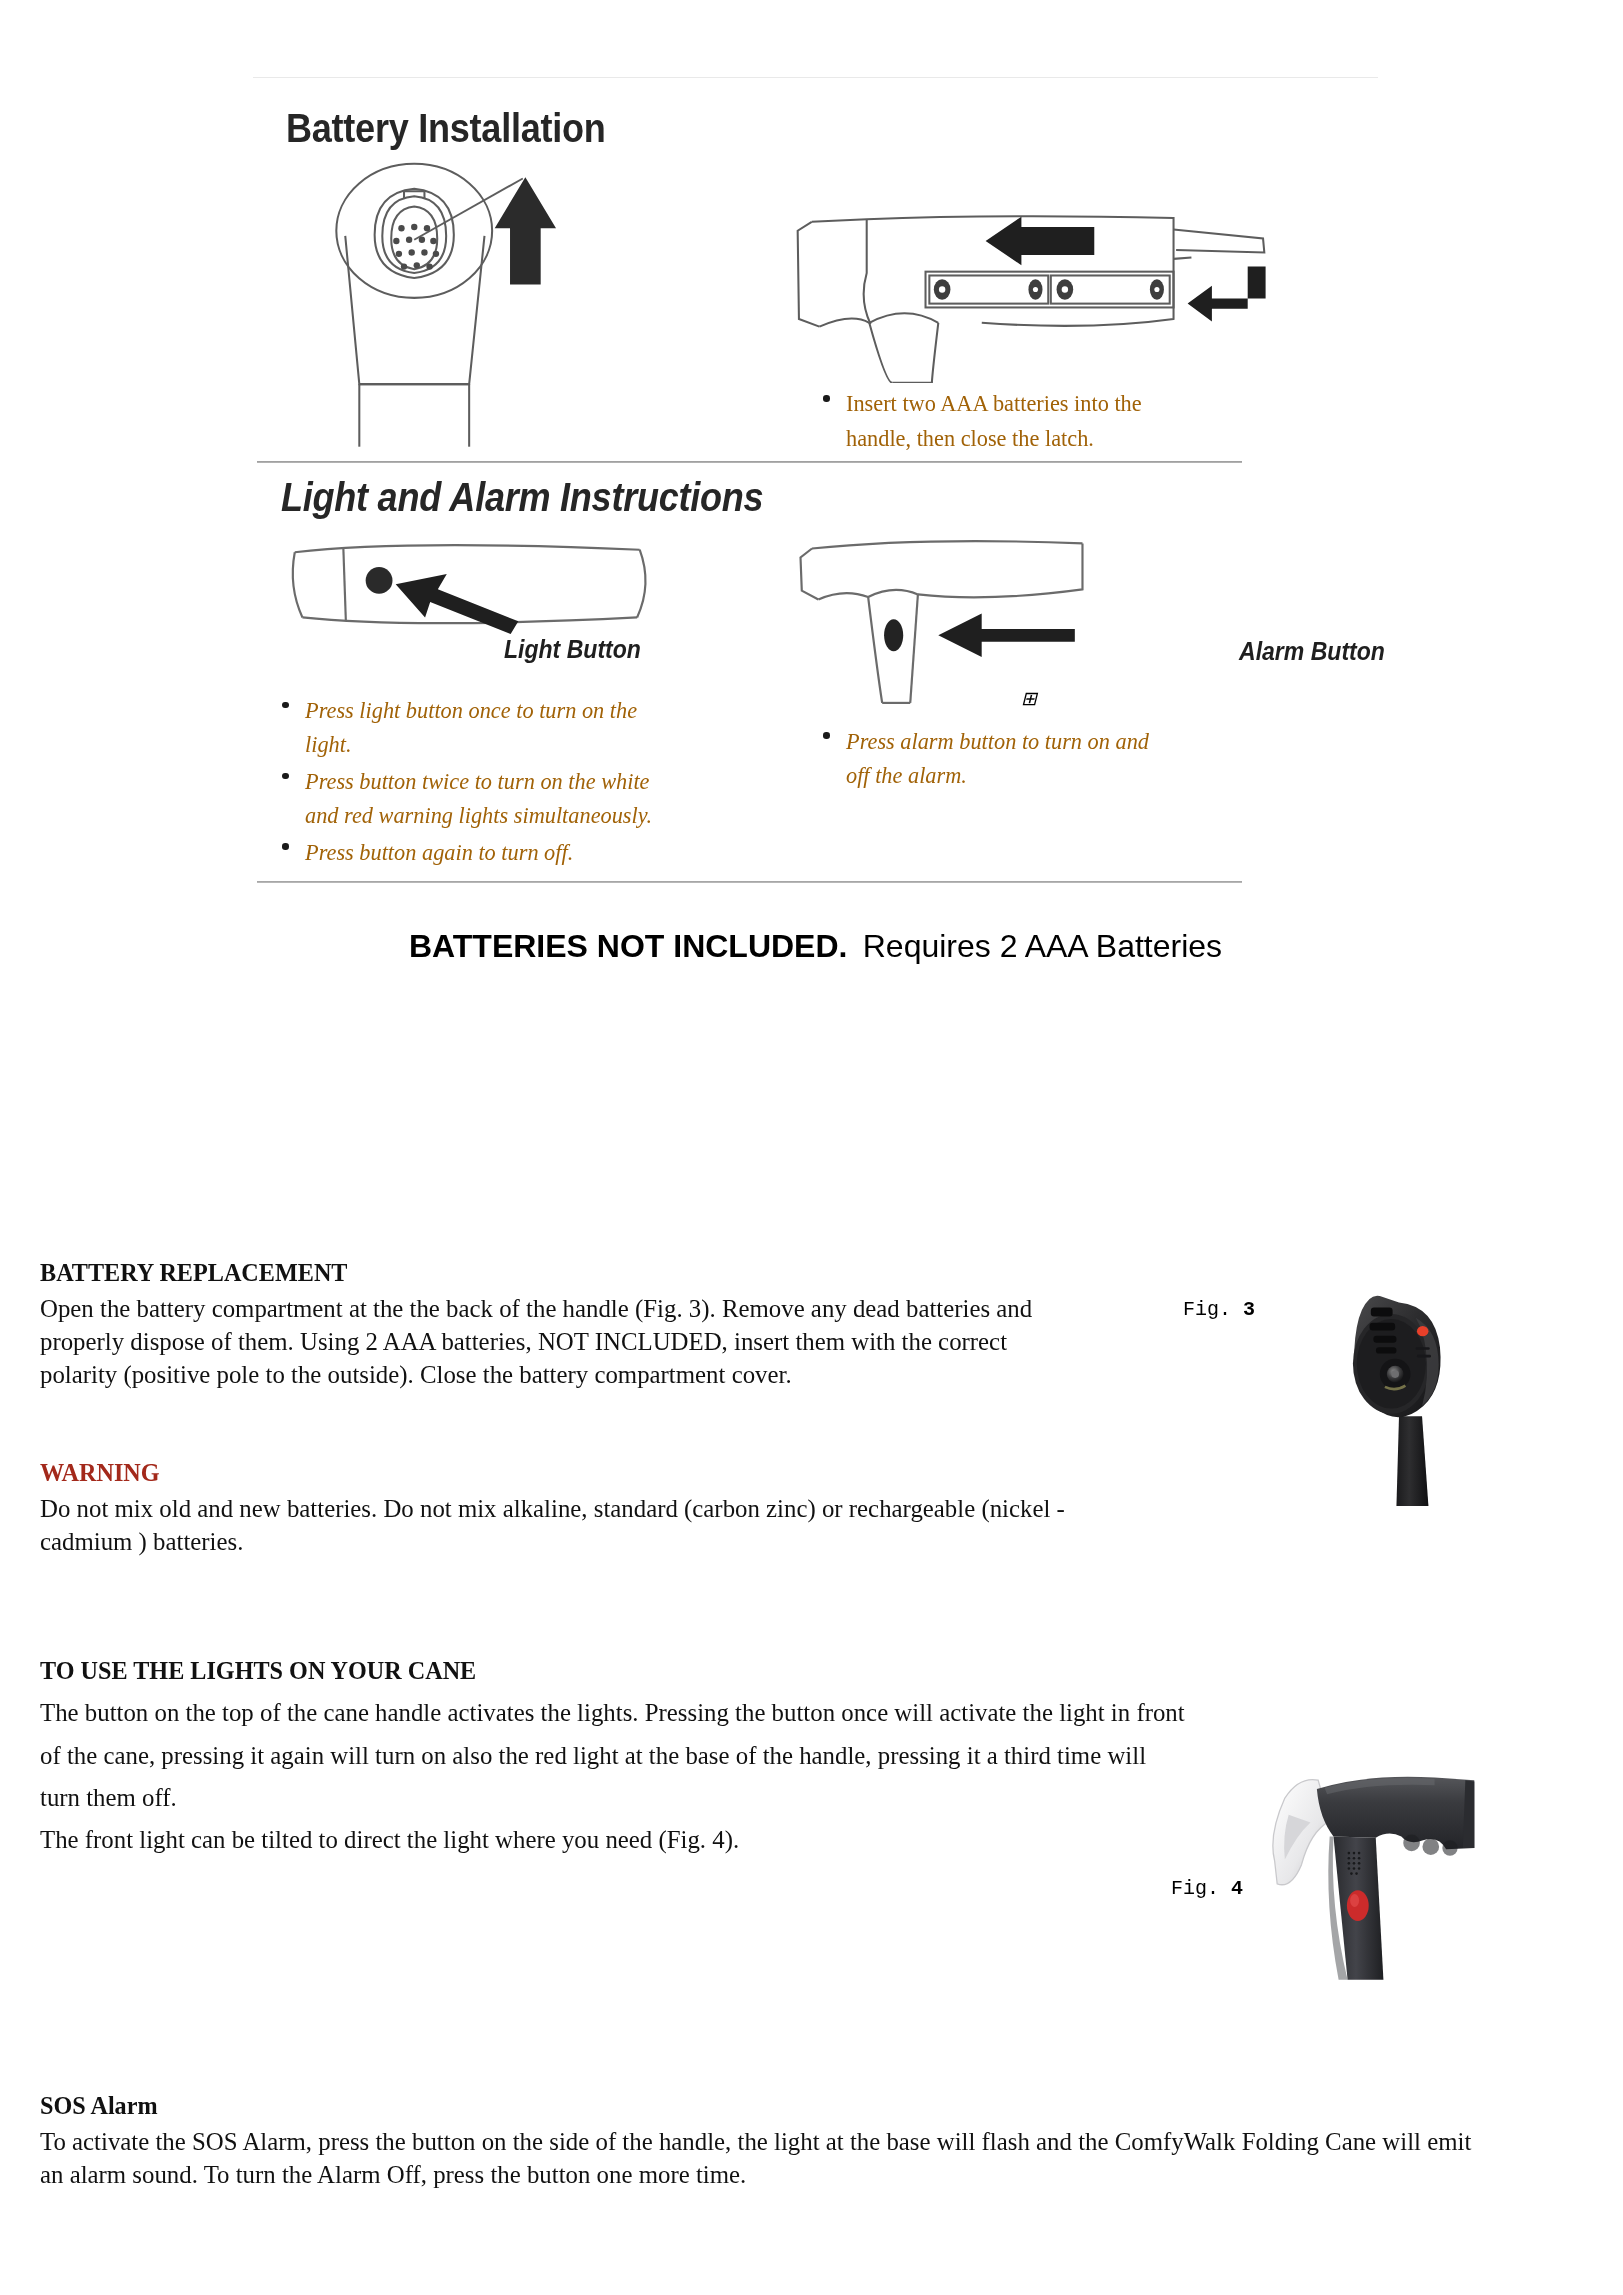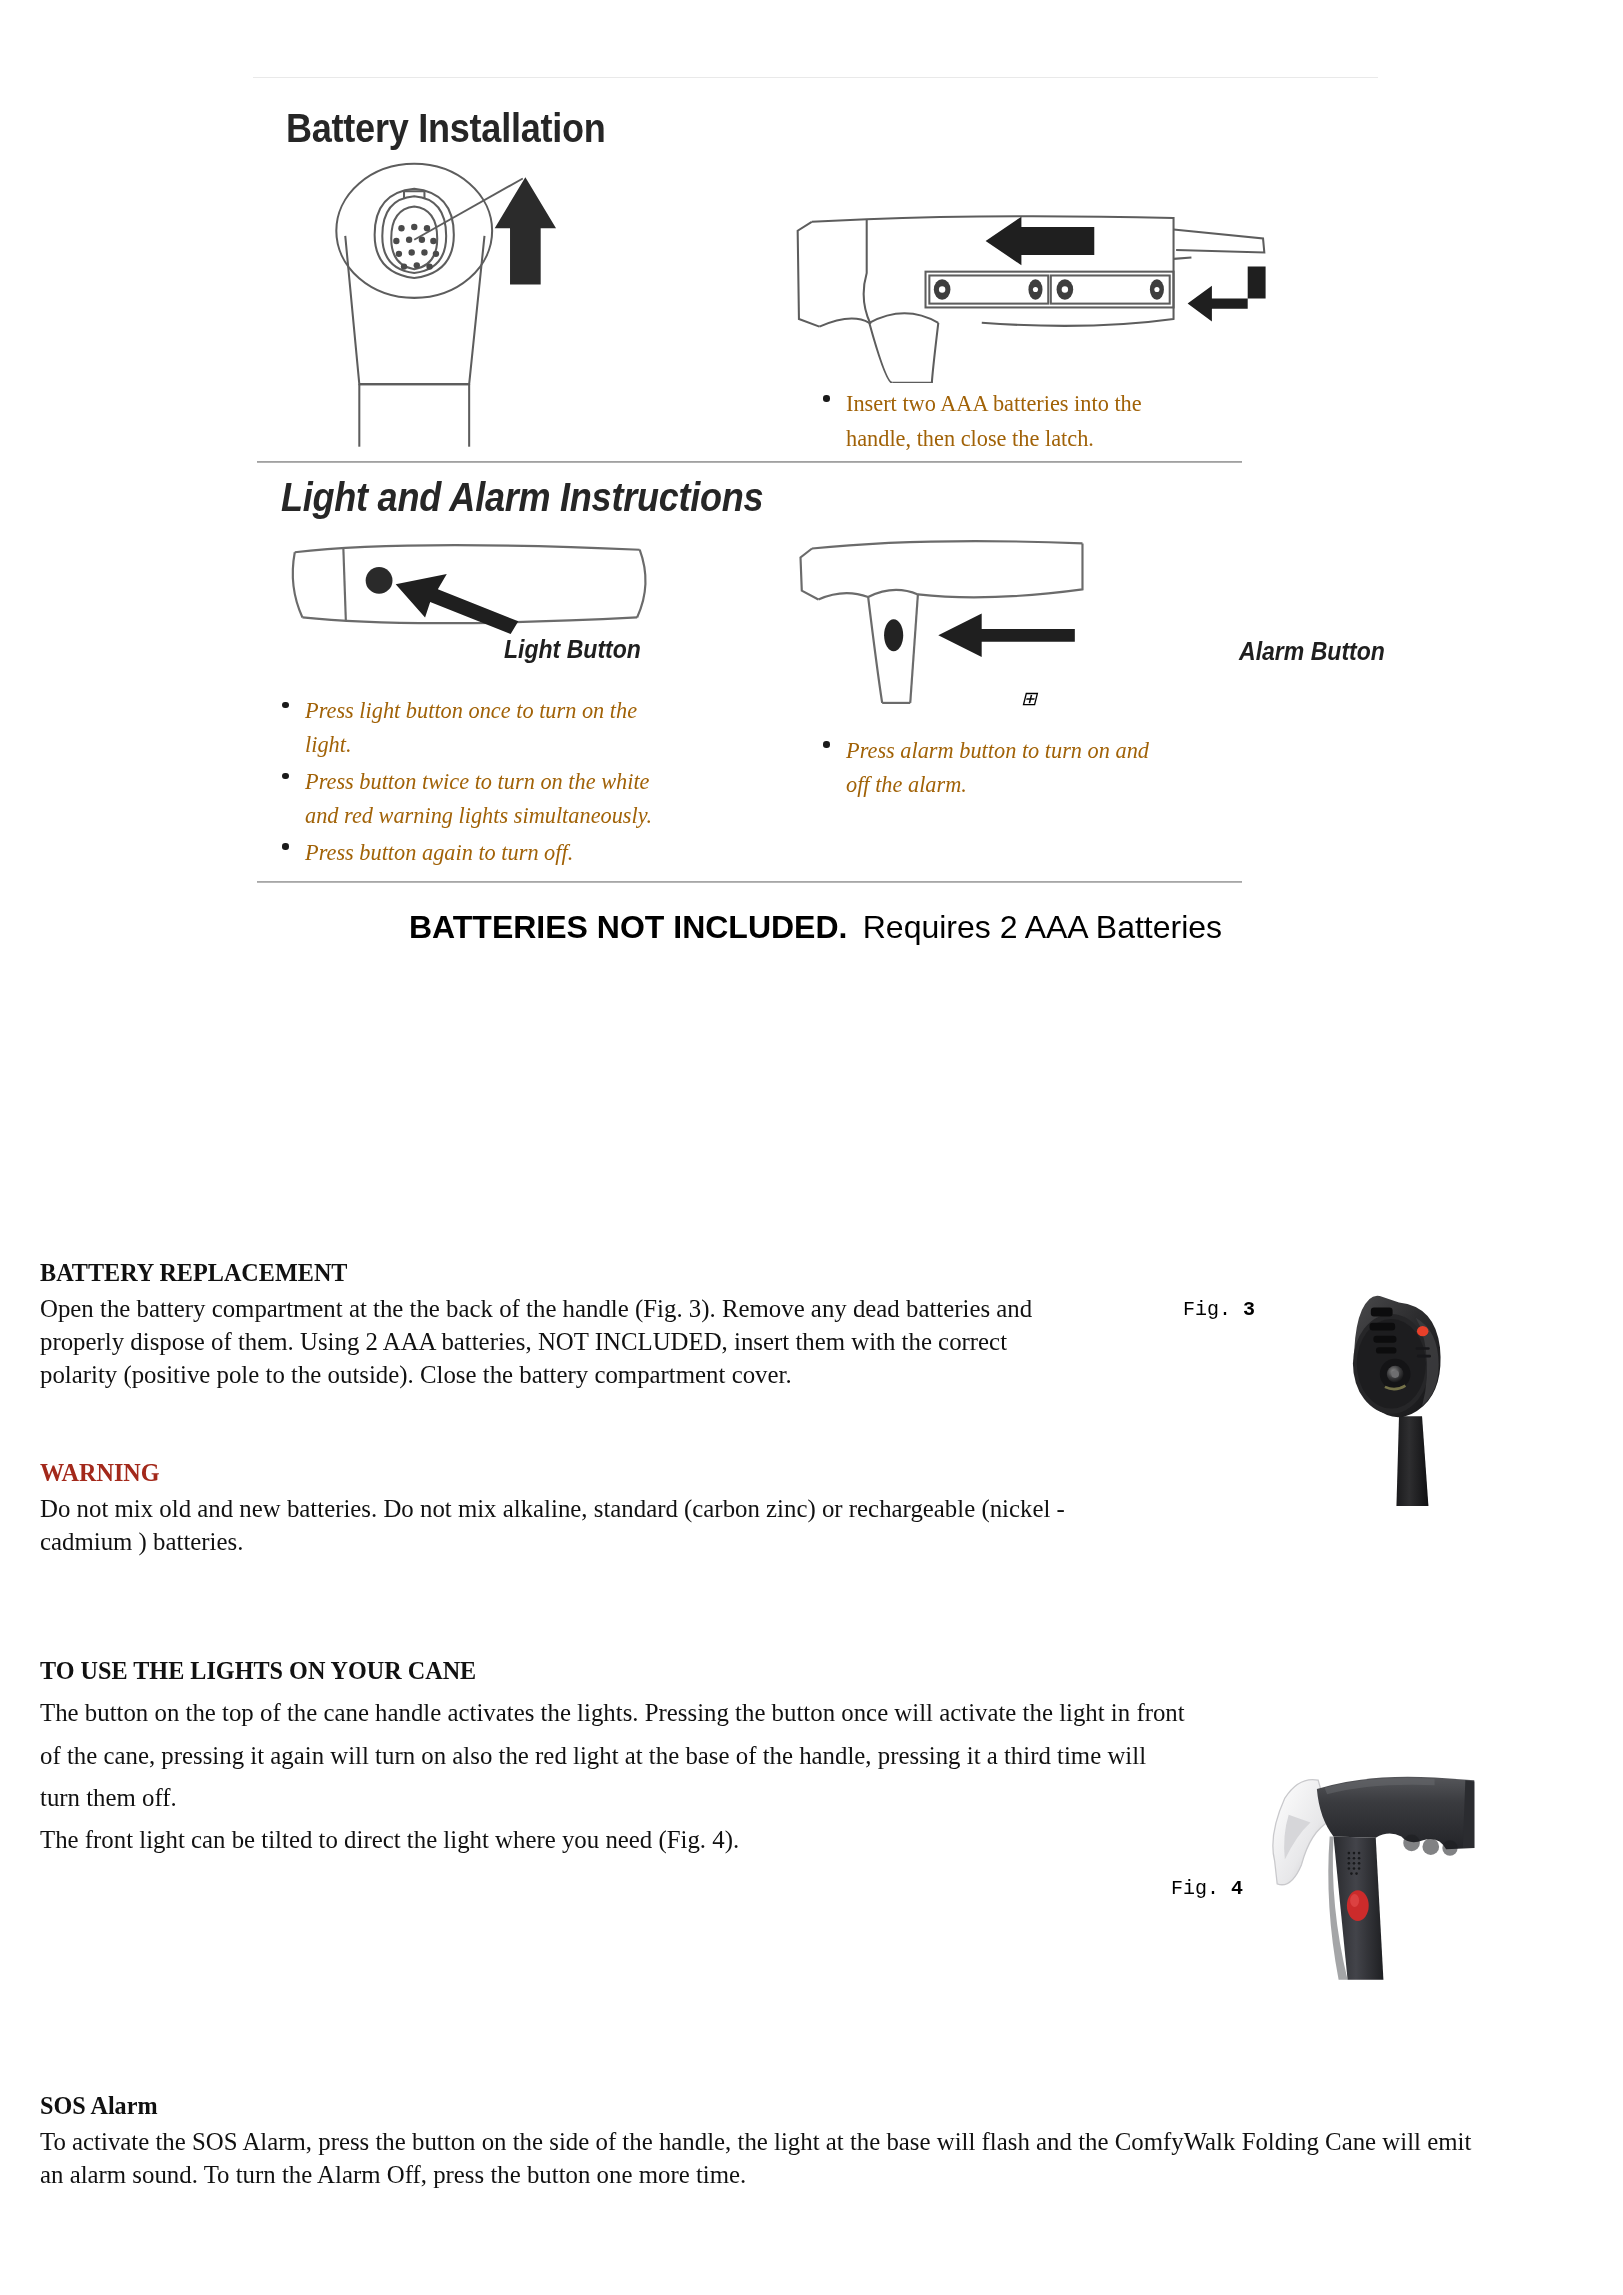--- a/index.html
+++ b/index.html
@@ -94,21 +94,21 @@
     font-weight: bold;
     font-size: 25.6px;
     color: #1f1f1f;
     transform: scaleX(0.9);
     transform-origin: left center;
     white-space: nowrap;
   }
 
   .notincl {
     text-align: center;
-    margin-top: 26px;
+    margin-top: 45px;
     white-space: nowrap;
   }
   .notincl .b {
     font-family: "Liberation Sans Narrow", "Liberation Sans", sans-serif;
     font-weight: bold;
     font-size: 32px;
     letter-spacing: 0px;
   }
   .notincl .n {
     font-family: "Liberation Sans Narrow", "Liberation Sans", sans-serif;
@@ -326,21 +326,21 @@
             </g>
             <ellipse cx="152" cy="176" rx="15" ry="25" fill="#232323"></ellipse>
             <g fill="#1f1f1f">
               <path d="M436 166 L436 186 L290 186 L290 210 L222 176 L290 142 L290 166 Z"></path>
             </g>
           </svg>
         </div>
 
         <div class="callout" style="position:absolute; left:481px; top:109px;">Alarm Button</div>
 
-        <ul class="blist" style="margin-top:25px; margin-left:59px; width:384px;">
+        <ul class="blist" style="margin-top:16px; margin-left:59px; width:384px;">
           <li>
             <span class="bullet"></span>
             <span class="txt">Press alarm button to turn on and off the alarm.</span>
           </li>
         </ul>
 
         <div style="position:absolute; left:263px; top:159px; font-size:19px; font-family:'Liberation Sans',sans-serif;">⊞</div>
       </div>
 
     </div>

